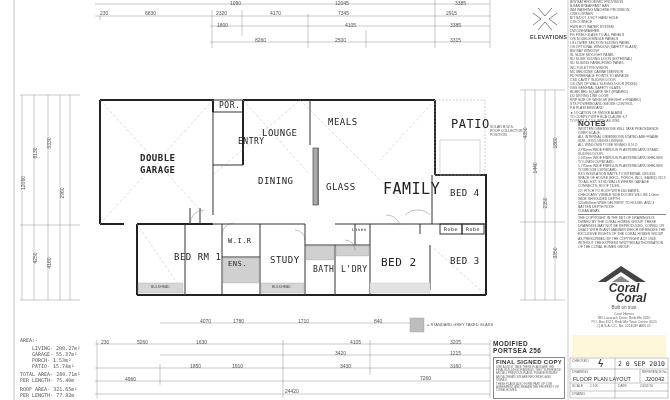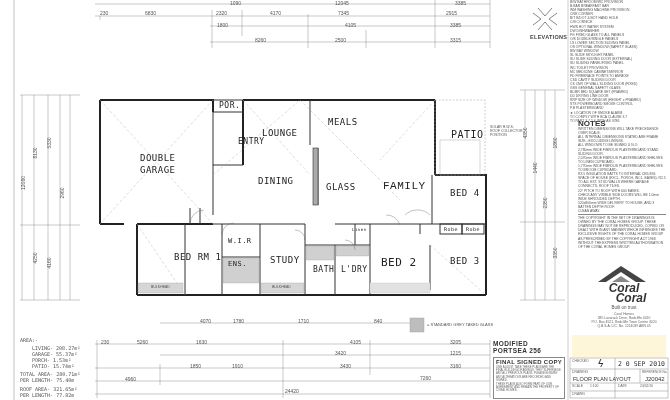--- a/index.html
+++ b/index.html
@@ -185,32 +185,32 @@
   <g stroke="#888" stroke-width="0.5" fill="none">
     <rect x="570" y="358" width="98" height="40"></rect>
     <line x1="570" y1="369" x2="668" y2="369"></line>
     <line x1="570" y1="383" x2="668" y2="383"></line>
     <line x1="570" y1="391" x2="668" y2="391"></line>
     <line x1="615" y1="358" x2="615" y2="398"></line>
     <line x1="640" y1="369" x2="640" y2="383"></line>
   </g>
 </svg>
 
-<div class="room" style="left:140px;top:152px;font-size:9px;line-height:12px;text-align:left;">
+<div class="room" style="left:140px;top:152px;font-size:9px;line-height:12px;text-align:left;font-weight:bold;">
   <div>DOUBLE</div>
   <div>GARAGE</div>
 </div>
 <div class="room" style="left:219px;top:101px;font-size:8px;">POR.</div>
 <div class="room" style="left:217px;top:137px;font-size:8px;padding-left:21px;">ENTRY</div>
 <div class="room" style="left:262px;top:128px;font-size:9px;">LOUNGE</div>
 <div class="room" style="left:258px;top:176px;font-size:9px;">DINING</div>
 <div class="room" style="left:328px;top:117px;font-size:9px;">MEALS</div>
 <div class="room" style="left:326px;top:182px;font-size:9px;">GLASS</div>
-<div class="room" style="left:383px;top:180px;font-size:11px;font-family:Liberation Mono, monospace;">FAMILY</div>
-<div class="room" style="left:451px;top:117px;font-size:10px;margin-top:12px;">PATIO</div>
+<div class="room" style="left:383px;top:180px;font-size:15px;">FAMILY</div>
+<div class="room" style="left:451px;top:117px;font-size:12px;">PATIO</div>
 <div class="room" style="left:450px;top:188px;font-size:9px;">BED 4</div>
 <div class="room" style="left:174px;top:252px;font-size:9px;">BED RM 1</div>
 <div class="room" style="left:228px;top:237px;font-size:7px;text-align:right;">W.I.R</div>
 <div class="room" style="left:228px;top:260px;font-size:7px;">ENS.</div>
 <div class="room" style="left:270px;top:255px;font-size:9px;">STUDY</div>
 <div class="room" style="left:313px;top:265px;font-size:8px;">BATH</div>
 <div class="room" style="left:341px;top:265px;font-size:8px;">L'DRY</div>
 <div class="room" style="left:381px;top:256px;font-size:11px;">BED 2</div>
 <div class="room" style="left:450px;top:256px;font-size:9px;">BED 3</div>
 <div class="room" style="left:444px;top:226px;font-size:5px;">Robe</div>

